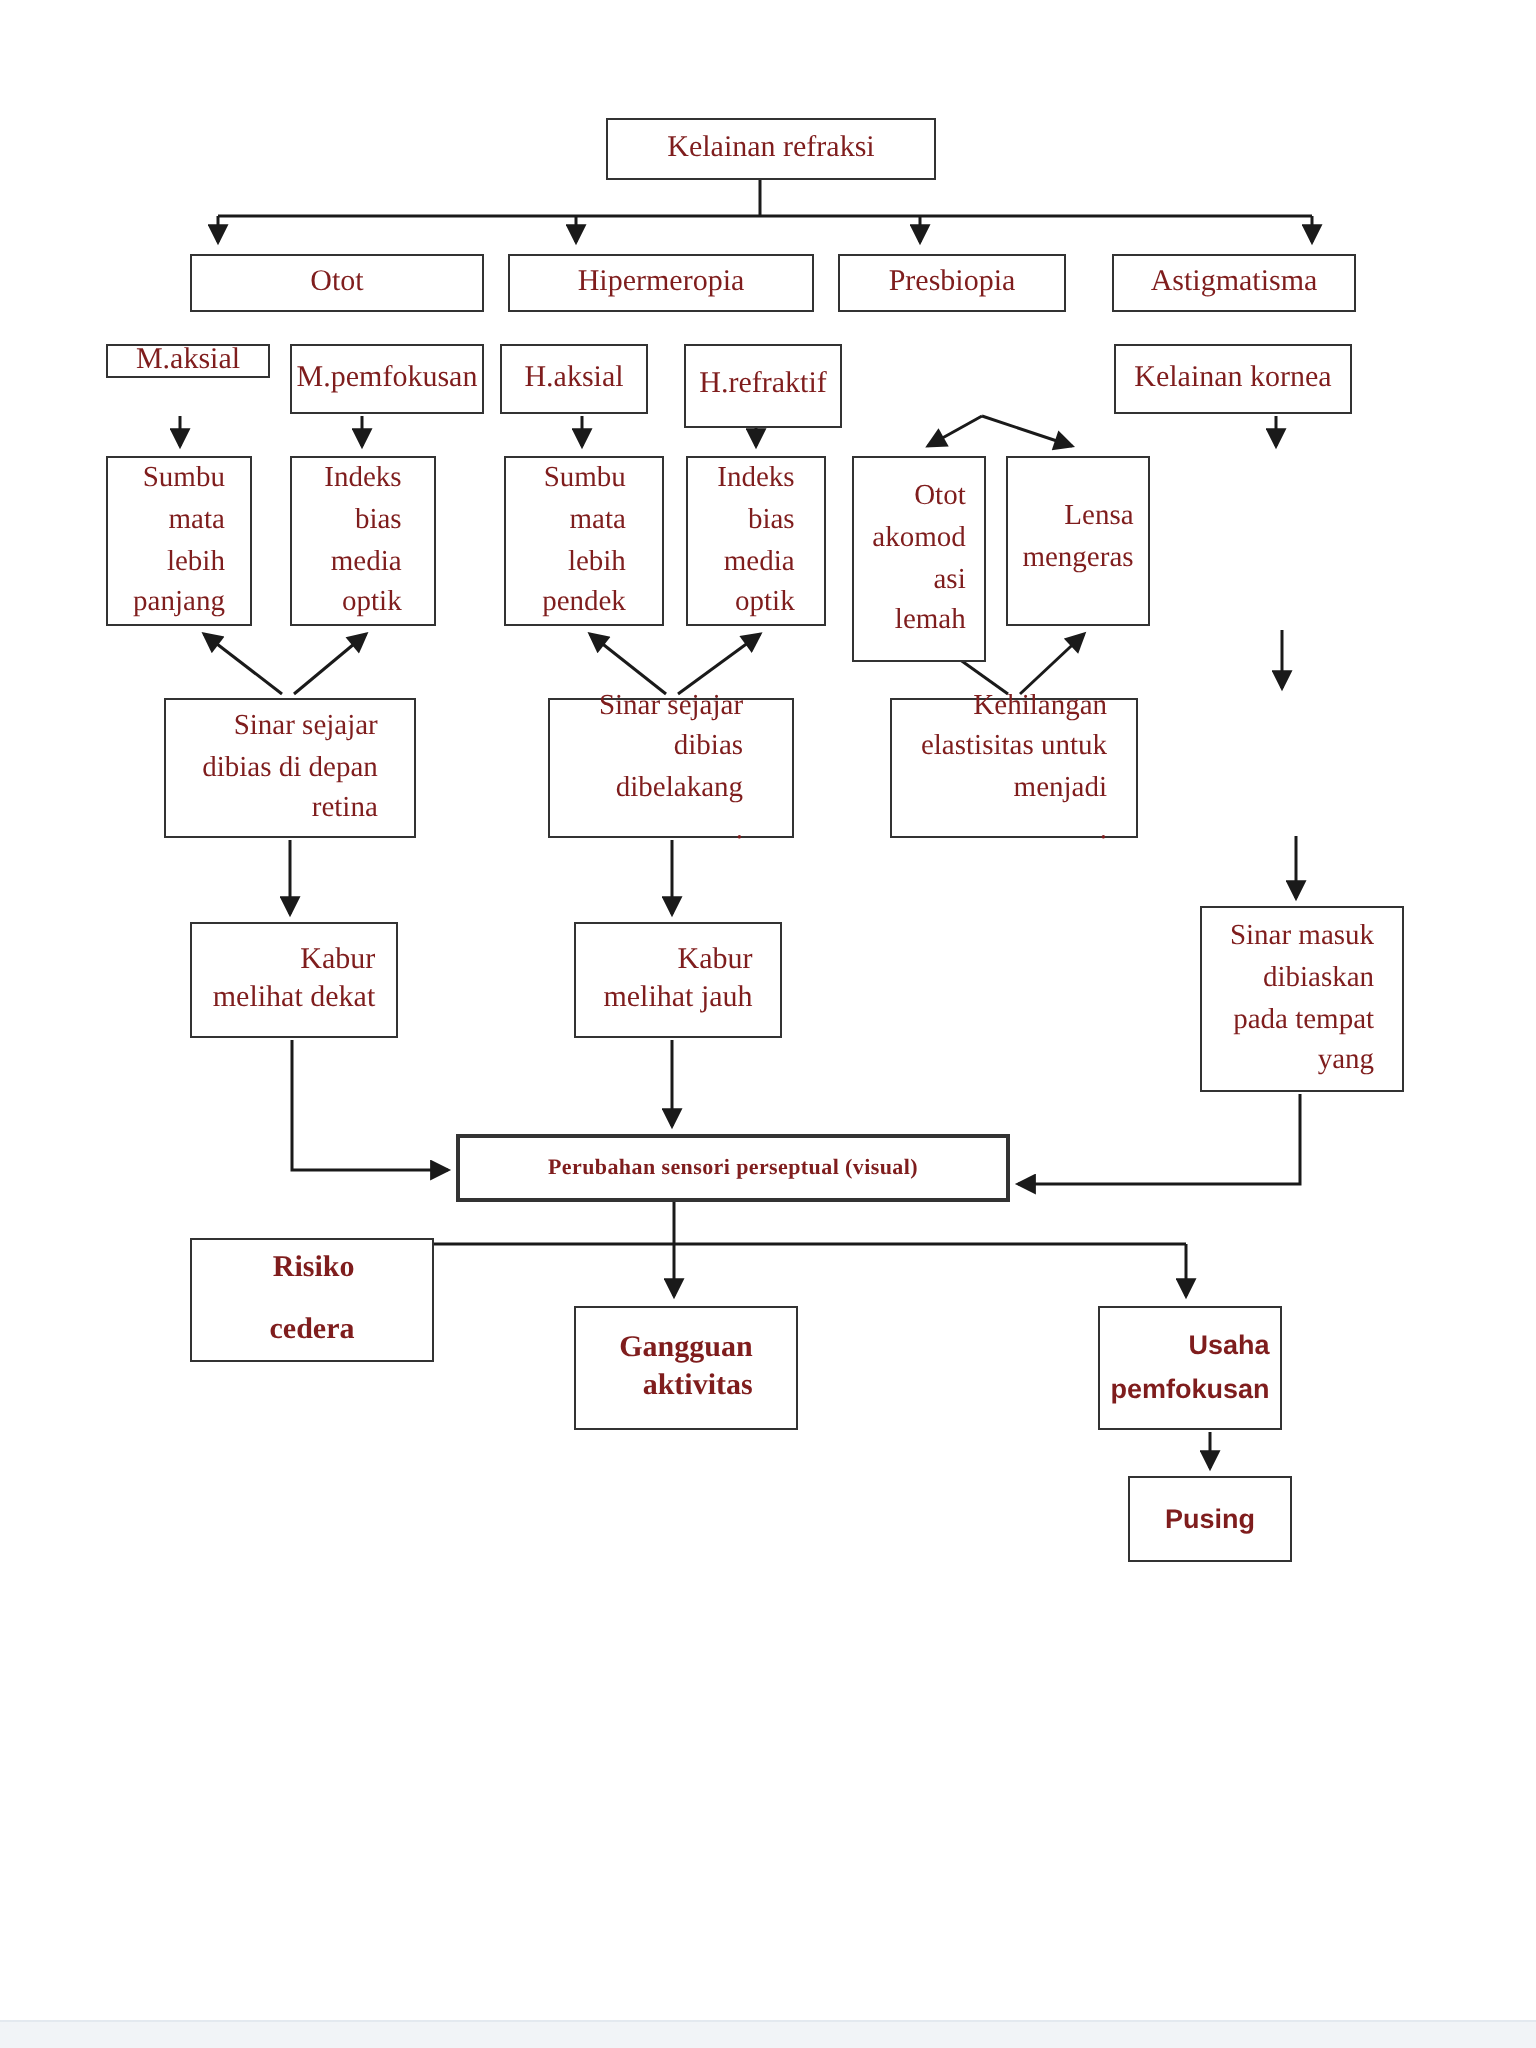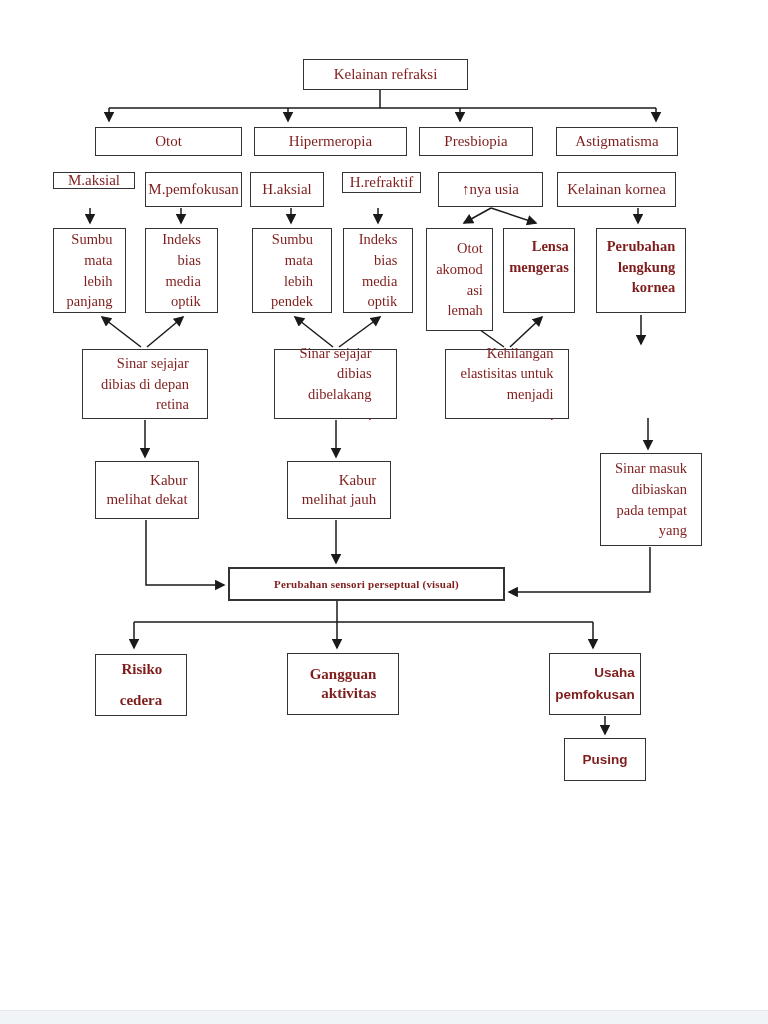--- a/index.html
+++ b/index.html
@@ -10,21 +10,21 @@
   }
   .connectors { position:absolute; left:0; top:0; width:768px; height:1024px; }
   .node {
     position:absolute; box-sizing:border-box;
     border:1.6px solid #333333; background:#ffffff;
     display:flex; align-items:center; justify-content:center;
     text-align:right; font-size:15px; line-height:1.3;
     white-space:pre-line; color:#7f1d1d;
   }
   .sm   { font-size:14.5px; line-height:1.42; }
-  .top  { align-items:flex-start; padding-top:7px;font-weight:bold; }
+  .top  { align-items:flex-start; padding-top:19px; }
   .bold { font-weight:bold; }
   .central { font-weight:bold; font-size:11px; border-width:2px; letter-spacing:0.2px; }
   .gap2 { line-height:2.1; }
   .sans { font-family:"Liberation Sans", sans-serif; font-size:13.5px; font-weight:bold; line-height:1.6; }
   .bottom-edge {
     position:absolute; left:0; bottom:0; width:768px; height:13px;
     background:#f1f4f7; border-top:1px solid #e3e9ef;
   }
 </style>
 </head>
@@ -83,22 +83,21 @@
   <div class="node" style="left:303px;top:59px;width:165px;height:31px">Kelainan refraksi</div>
 
   <div class="node" style="left:95px;top:127px;width:147px;height:29px">Otot</div>
   <div class="node" style="left:254px;top:127px;width:153px;height:29px">Hipermeropia</div>
   <div class="node" style="left:419px;top:127px;width:114px;height:29px">Presbiopia</div>
   <div class="node" style="left:556px;top:127px;width:122px;height:29px">Astigmatisma</div>
 
   <div class="node" style="left:53px;top:172px;width:82px;height:17px">M.aksial</div>
   <div class="node" style="left:145px;top:172px;width:97px;height:35px">M.pemfokusan</div>
   <div class="node" style="left:250px;top:172px;width:74px;height:35px">H.aksial</div>
-  <div class="node" style="left:342px;top:172px;width:79px;height:21px">H.refraktif</div>
-  <div class="node" style="left:438px;top:172px;width:105px;height:35px">↑nya usia</div>
+  <div class="node" style="left:342px;top:172px;width:79px;height:42px">H.refraktif</div>
   <div class="node" style="left:557px;top:172px;width:119px;height:35px">Kelainan kornea</div>
 
   <div class="node sm" style="left:53px;top:228px;width:73px;height:85px">Sumbu
 mata
 lebih
 panjang</div>
   <div class="node sm" style="left:145px;top:228px;width:73px;height:85px">Indeks
 bias
 media
 optik</div>
@@ -109,23 +108,20 @@
   <div class="node sm" style="left:343px;top:228px;width:70px;height:85px">Indeks
 bias
 media
 optik</div>
   <div class="node sm" style="left:426px;top:228px;width:67px;height:103px">Otot
 akomod
 asi
 lemah</div>
   <div class="node sm top" style="left:503px;top:228px;width:72px;height:85px">Lensa
 mengeras</div>
-  <div class="node sm top" style="left:596px;top:228px;width:90px;height:85px">Perubahan
-lengkung
-kornea</div>
 
   <div class="node sm" style="left:82px;top:349px;width:126px;height:70px">Sinar sejajar
 dibias di depan
 retina</div>
   <div class="node sm" style="left:274px;top:349px;width:123px;height:70px">Sinar sejajar
 dibias
 dibelakang
 .</div>
   <div class="node sm" style="left:445px;top:349px;width:124px;height:70px">Kehilangan
 elastisitas untuk
@@ -136,21 +132,21 @@
 melihat dekat</div>
   <div class="node" style="left:287px;top:461px;width:104px;height:58px">Kabur
 melihat jauh</div>
   <div class="node sm" style="left:600px;top:453px;width:102px;height:93px">Sinar masuk
 dibiaskan
 pada tempat
 yang</div>
 
   <div class="node central" style="left:228px;top:567px;width:277px;height:34px">Perubahan sensori perseptual (visual)</div>
 
-  <div class="node bold gap2" style="left:95px;top:654px;width:92px;height:62px">Risiko
+  <div class="node bold gap2" style="left:95px;top:619px;width:122px;height:62px">Risiko
 cedera</div>
   <div class="node bold" style="left:287px;top:653px;width:112px;height:62px">Gangguan
 aktivitas</div>
   <div class="node sans" style="left:549px;top:653px;width:92px;height:62px">Usaha
 pemfokusan</div>
   <div class="node sans" style="left:564px;top:738px;width:82px;height:43px">Pusing</div>
 
   <div class="bottom-edge"></div>
 </div>
 

